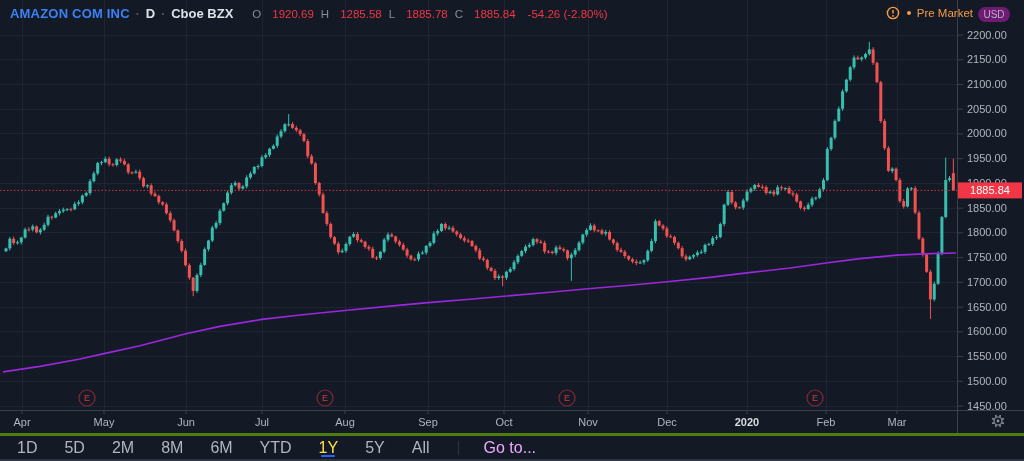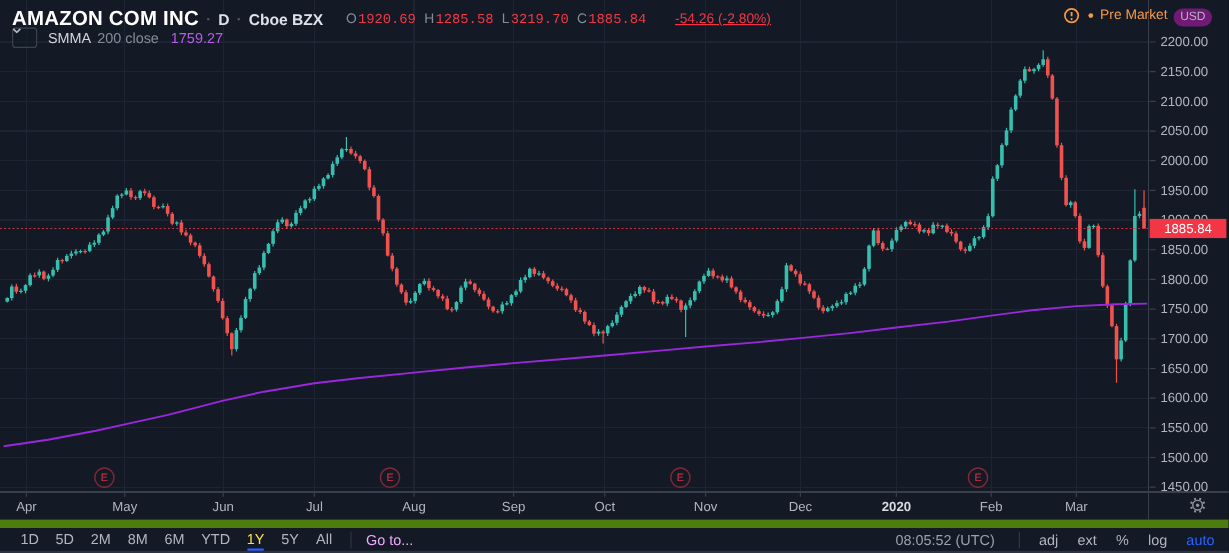--- a/index.html
+++ b/index.html
@@ -1,45 +1,45 @@
 <!DOCTYPE html>
 <html><head>
 <meta charset="utf-8">
 <style>
   html,body{margin:0;padding:0;background:#0c0f17;}
   .app{position:relative;width:1024px;height:461px;background:#131a26;overflow:hidden;
        font-family:"Liberation Sans",sans-serif;-webkit-font-smoothing:antialiased;}
   svg{position:absolute;top:0;left:0;display:block;}
   
   .legend{position:absolute;top:6px;left:10px;display:flex;align-items:center;z-index:5;}
-  .sym{font-size:17px;font-weight:bold;color:#ffffff;letter-spacing:.2px;}
+  .sym{font-size:13px;font-weight:bold;color:#3b82f6;letter-spacing:.2px;}
   .sep{color:#565b66;font-size:12px;margin:0 6px;font-weight:bold;}
   .itv,.exch{font-size:13px;font-weight:bold;color:#dde1e8;}
   .ohlc{display:flex;align-items:center;margin-left:12px;font-size:11.5px;}
   .ohlc .k{color:#868b98;margin-left:7px;}
-  .ohlc .v{color:#f23645;margin-left:1px;font-family:Liberation Mono, monospace;}
-  .ohlc .chg{color:#f23645;margin-left:24px;text-decoration:underline;}
+  .ohlc .v{color:#f23645;margin-left:11px;}
+  .ohlc .chg{color:#f23645;margin-left:12px;}
   .legend2{position:absolute;top:23px;left:10px;display:flex;align-items:center;z-index:5;font-size:12px;}
   .collapse-btn{width:19px;height:15px;border:1px solid #3c414d;border-radius:3px;display:flex;
        align-items:center;justify-content:center;background:rgba(19,26,38,.6);cursor:pointer;}
   .ind-name{color:#d1d4dc;margin-left:9px;}
   .ind-params{color:#868b98;margin-left:5px;}
   .ind-value{color:#b75ce8;margin-left:10px;}
   
   .status{position:absolute;top:6px;left:0;width:973px;display:flex;justify-content:flex-end;
        align-items:center;z-index:6;}
   .pm-text{color:#f79a45;font-size:11.5px;margin-left:6px;}
   .pm-dot{width:4px;height:4px;border-radius:50%;background:#f79a45;margin-left:7px;}
   .usd-pill{position:absolute;top:7px;left:978px;width:32px;height:15px;border-radius:8px;
        background:#701a75;color:#b2b5be;font-size:10px;display:flex;align-items:center;
        justify-content:center;z-index:6;cursor:pointer;}
   
   .toolbar{position:absolute;top:433px;left:0;width:1024px;height:28px;box-sizing:border-box;
-       border-top:7px solid #4d7c0f;border-bottom:2px solid #2e3342;background:#131a26;
-       display:flex;align-items:center;padding:0 10px;font-size:12px;color:#b2b5be;z-index:5;}
+       border-top:3px solid #4d7c0f;border-bottom:2px solid #2e3342;background:#131a26;
+       display:flex;align-items:center;padding:0 10px;font-size:16px;color:#b2b5be;z-index:5;gap:13px;}
   .range-btn{display:inline-flex;flex-direction:column;align-items:center;padding:2px 7px 0 7px;
        cursor:pointer;line-height:13px;}
   .range-btn .ul{height:2px;width:14px;border-radius:1px;background:transparent;margin-top:1px;}
   .range-btn.active{color:#fde047;}
   .range-btn.active .ul{background:#2962ff;}
   .tsep{width:1px;height:14px;background:#2e3442;margin:0 8px;}
   .goto{margin-left:4px;cursor:pointer;color:#f0abfc;}
   .tb-right{margin-left:auto;display:flex;align-items:center;}
   .clock{color:#9aa0ab;margin-right:12px;cursor:pointer;}
   .opt{margin:0 8px;cursor:pointer;}
@@ -688,37 +688,27 @@
     <span class="sep">·</span>
     <span class="itv">D</span>
     <span class="sep">·</span>
     <span class="exch">Cboe BZX</span>
     <span class="ohlc">
       <span class="k">O</span>
         <span class="v">1920.69</span>
       <span class="k">H</span>
         <span class="v">1285.58</span>
       <span class="k">L</span>
-        <span class="v">3219.70</span>
+        <span class="v">1885.78</span>
       <span class="k">C</span>
         <span class="v">1885.84</span>
       <span class="chg">-54.26 (-2.80%)</span>
     </span>
   </div>
 
-  <div class="legend2">
-    <span class="collapse-btn">
-      <svg width="8" height="5" viewBox="0 0 8 5">
-        <polyline points="1,1 4,4 7,1" fill="none" stroke="#b2b5be" stroke-width="1.4"></polyline>
-      </svg>
-    </span>
-    <span class="ind-name">SMMA</span>
-    <span class="ind-params">200 close</span>
-    <span class="ind-value">1759.27</span>
-  </div>
 
   <div class="status">
     <svg width="14" height="14" viewBox="0 0 14 14" style="position:static">
       <circle cx="7" cy="7" r="5.6" fill="none" stroke="#f79a45" stroke-width="1.4"></circle>
       <line x1="7" y1="4" x2="7" y2="7.6" stroke="#f79a45" stroke-width="1.5"></line>
       <circle cx="7" cy="9.9" r="0.9" fill="#f79a45"></circle>
     </svg>
     <span class="pm-dot"></span>
     <span class="pm-text">Pre Market</span>
   </div>
@@ -756,23 +746,14 @@
     <span class="range-btn">
         <span>5Y</span>
         <span class="ul"></span>
       </span>
     <span class="range-btn">
         <span>All</span>
         <span class="ul"></span>
       </span>
     <span class="tsep"></span>
     <span class="goto">Go to...</span>
-    <span class="tb-right">
-      <span class="clock">08:05:52 (UTC)</span>
-      <span class="tsep"></span>
-      <span class="opt">adj</span>
-      <span class="opt">ext</span>
-      <span class="opt">%</span>
-      <span class="opt">log</span>
-      <span class="opt blue">auto</span>
-    </span>
   </div>
 </div>
 
 </body></html>

